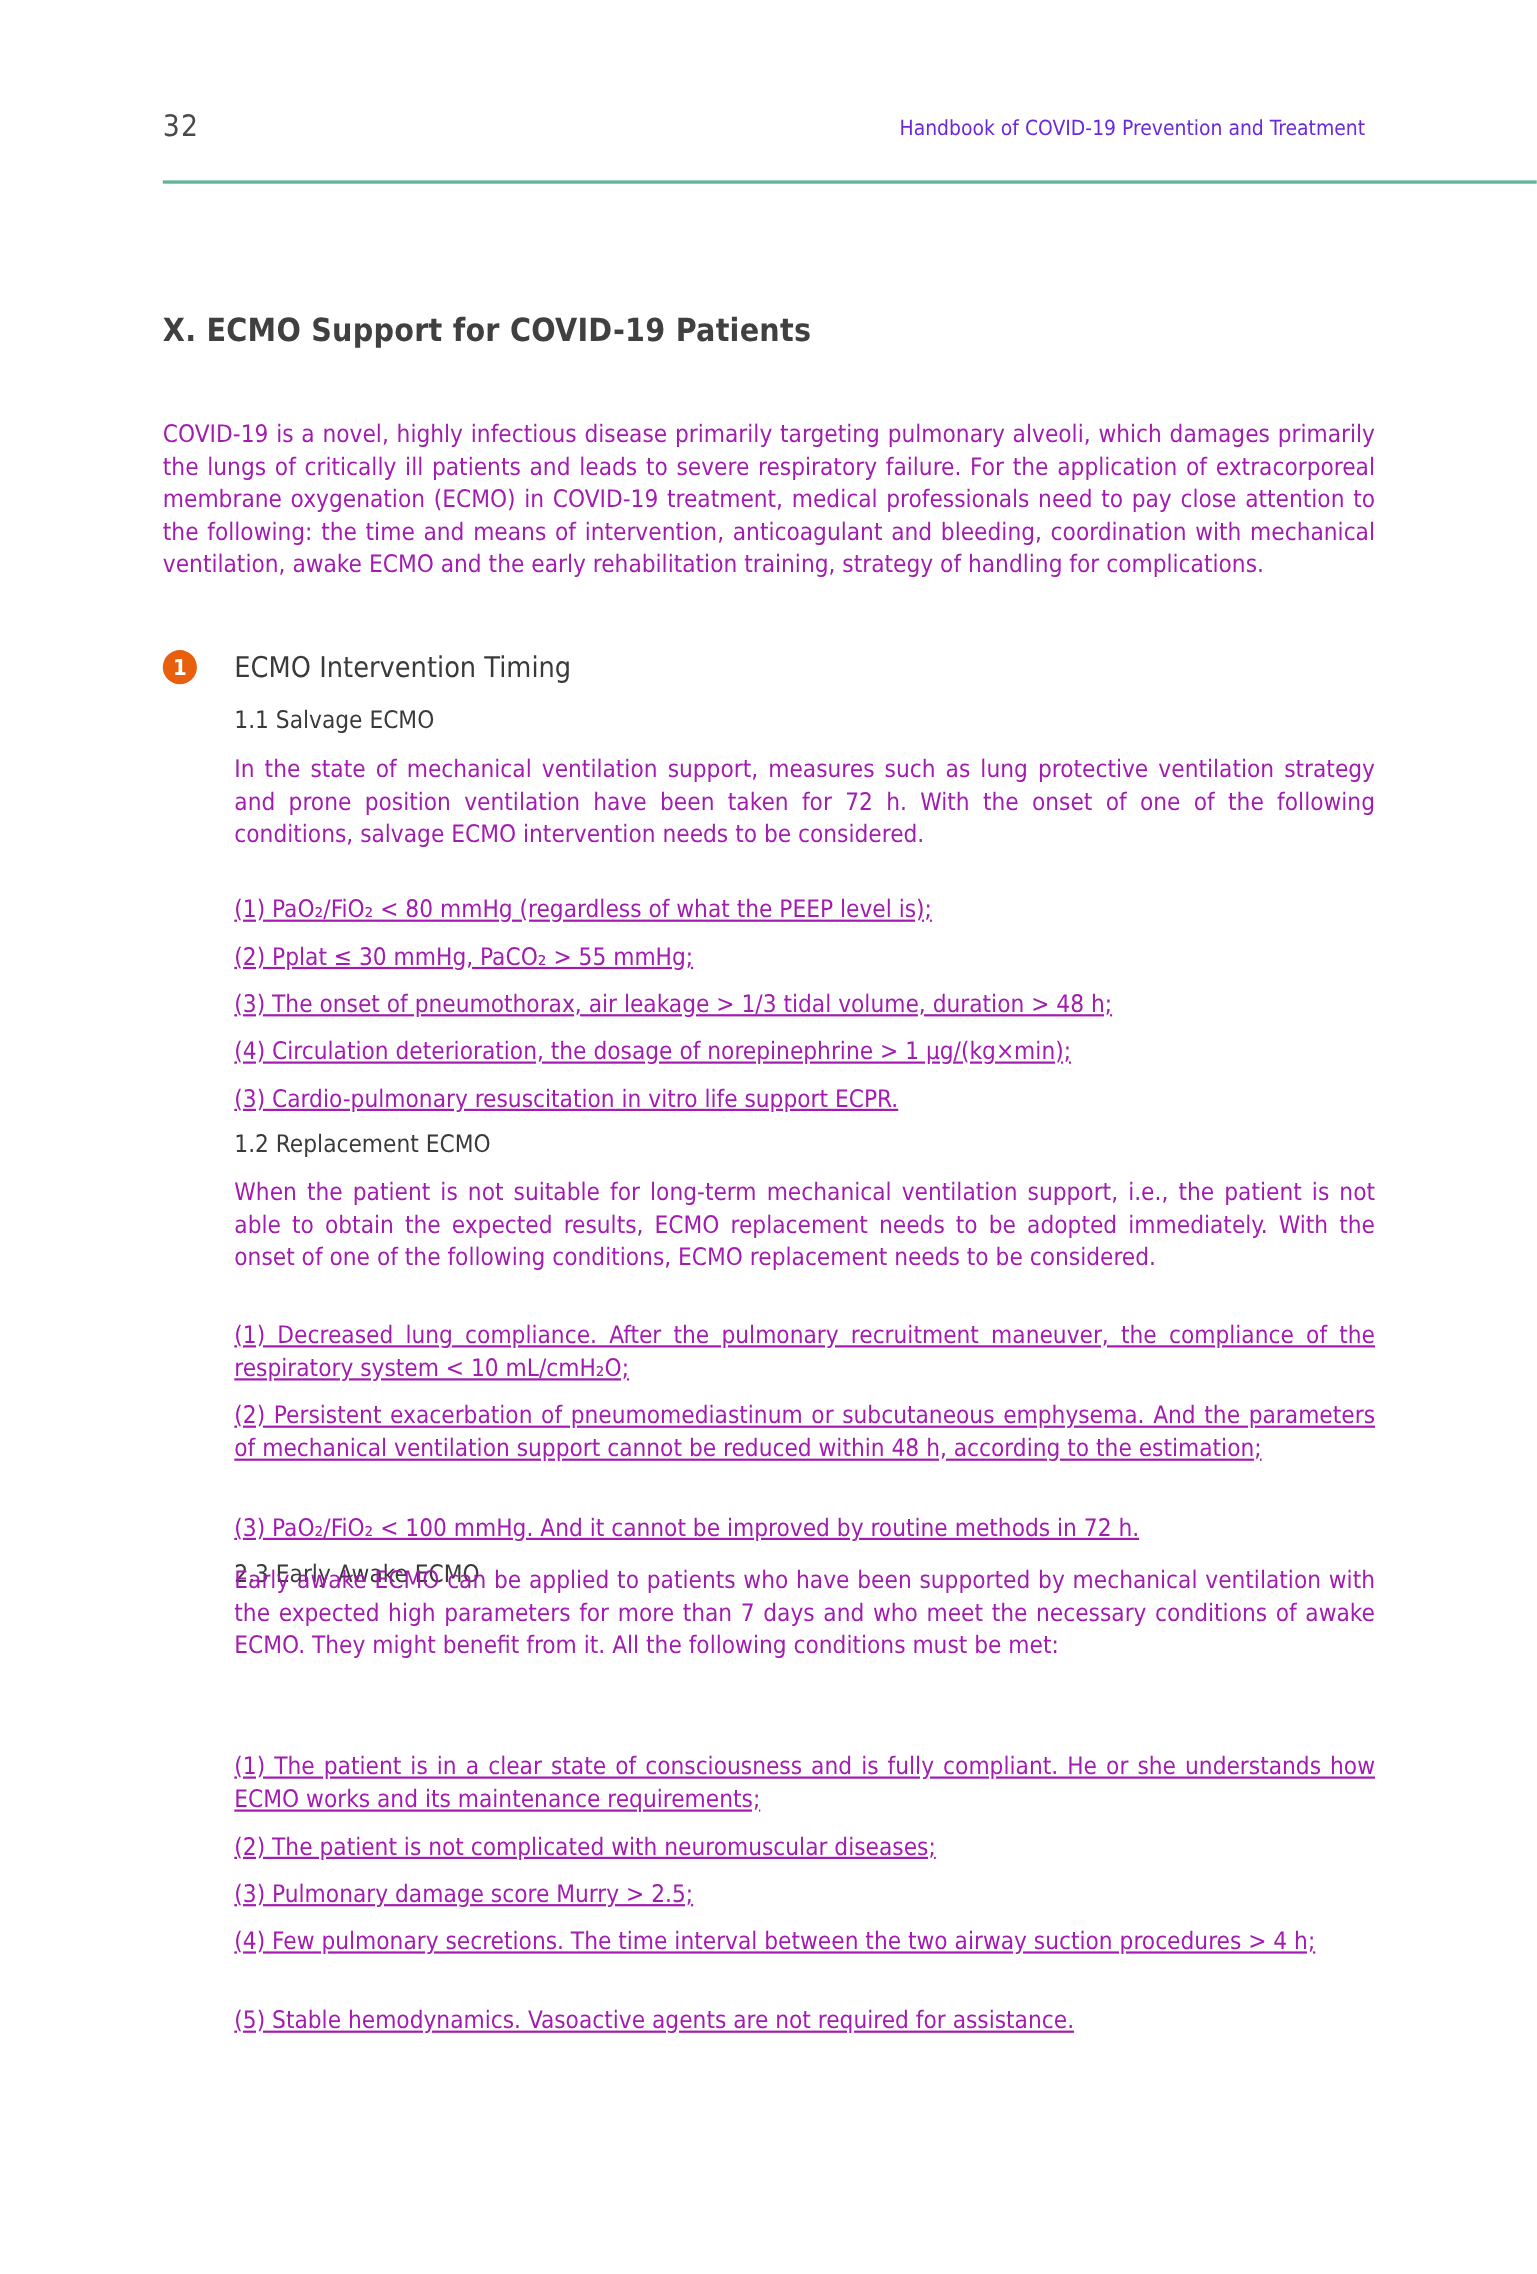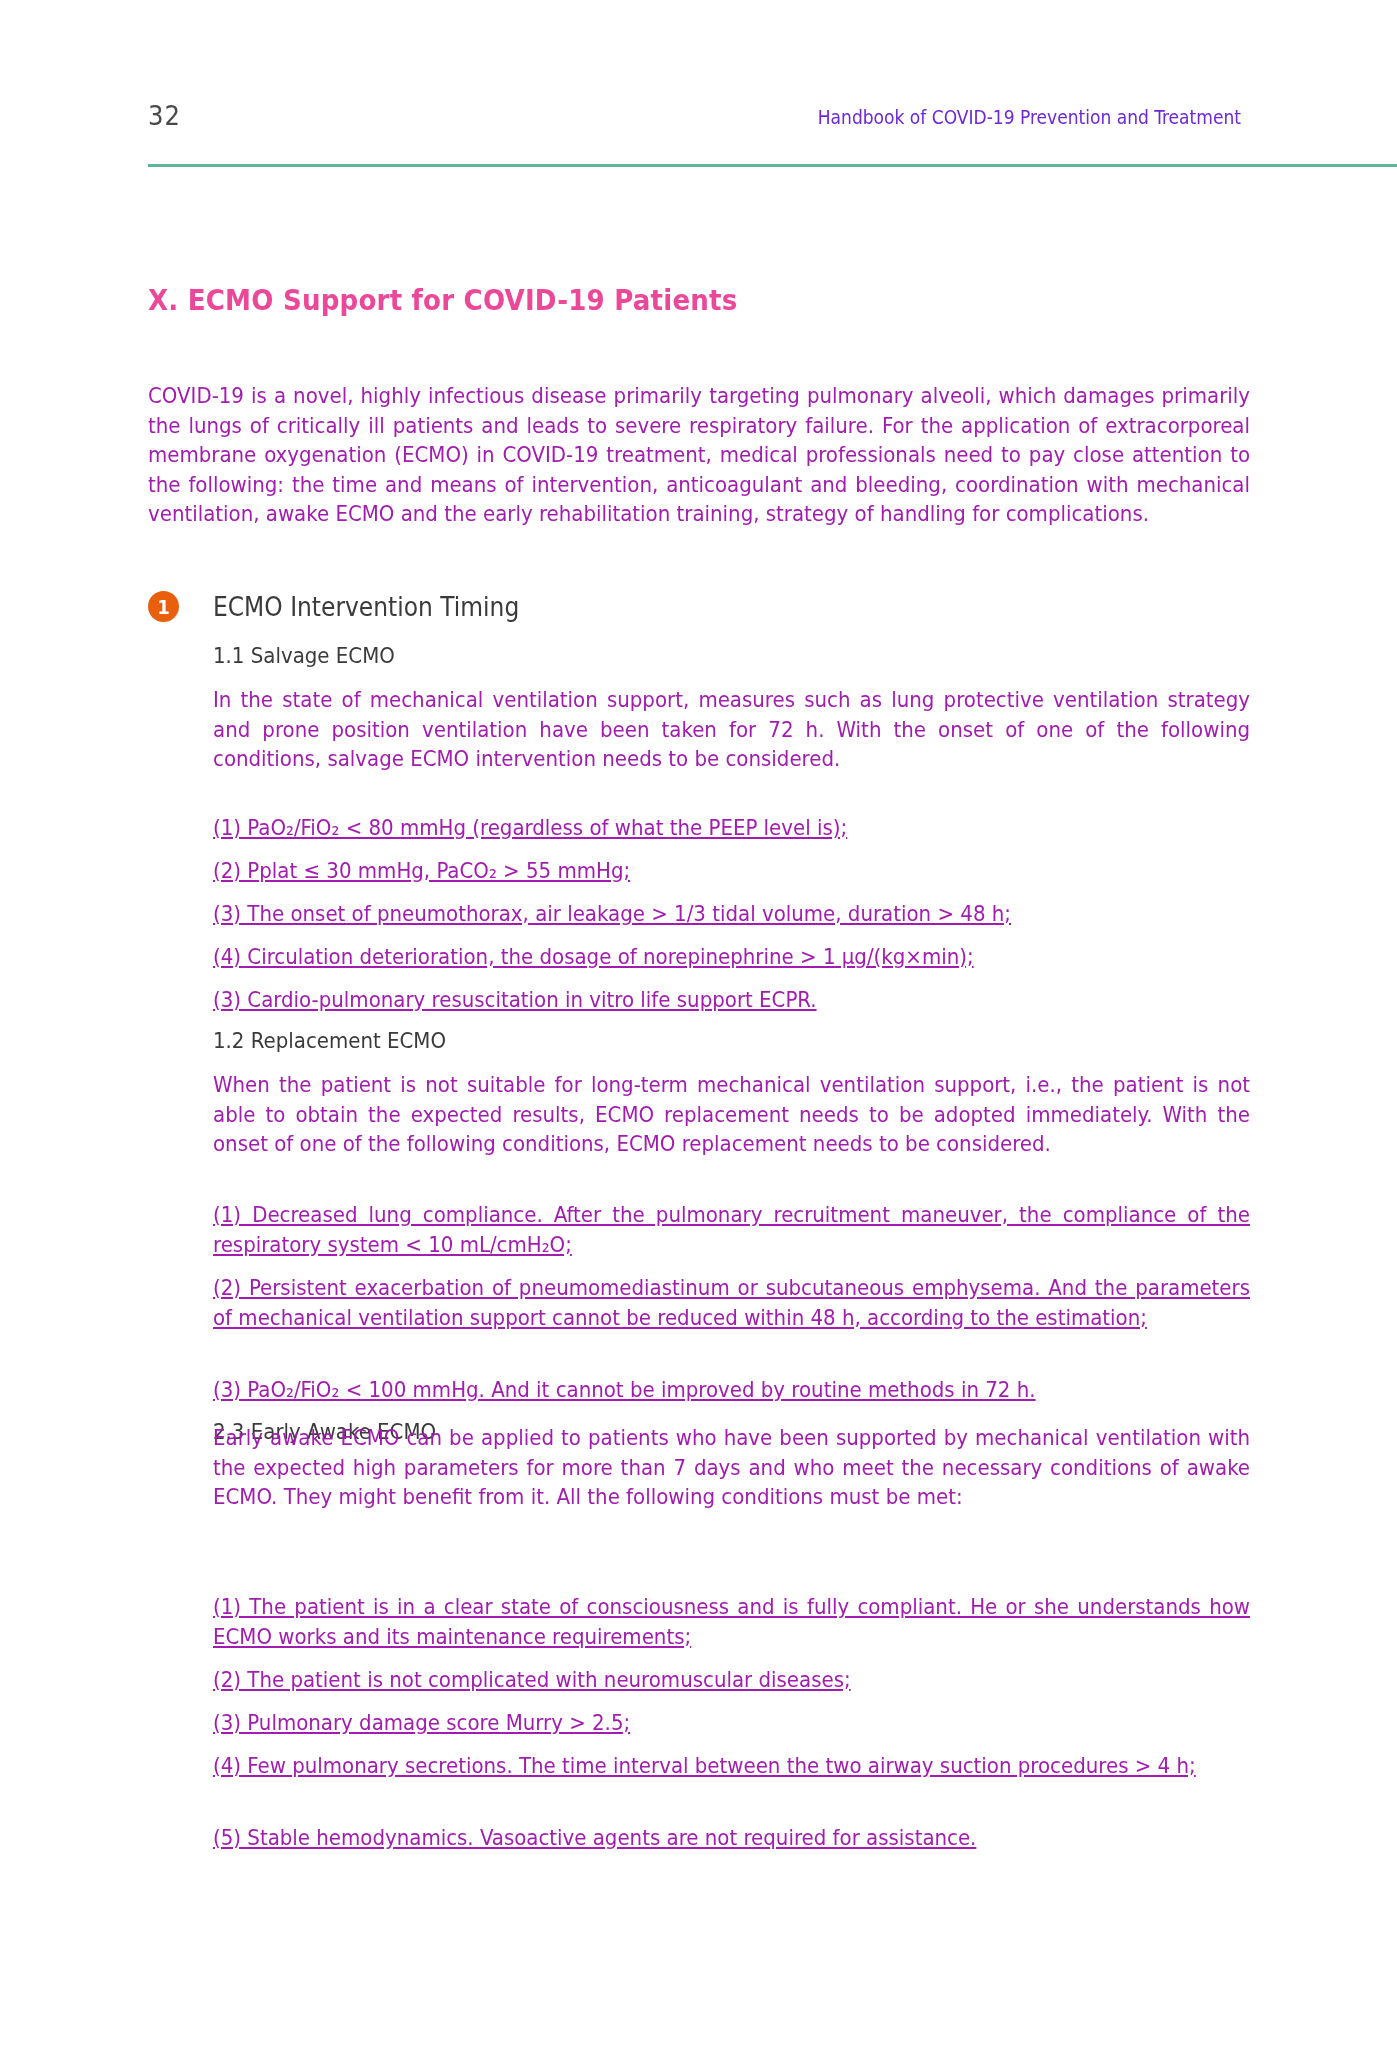--- a/index.html
+++ b/index.html
@@ -1,21 +1,21 @@
 <!DOCTYPE html>
 <html><head>
 <meta charset="utf-8">
 <style>
   html, body { margin: 0; padding: 0; background: #ffffff; }
   body { width: 1397px; height: 2067px; position: relative; overflow: hidden;
          font-family: "DejaVu Sans Condensed", "Liberation Sans Narrow", "Liberation Sans", sans-serif; color: #3c3c3c; }
   .page-number { position: absolute; left: 148px; top: 100px; font-size: 27px; color: #4a4a4a; letter-spacing: 1px; text-align: right; }
   .running-title { position: absolute; right: 156px; top: 106px; font-size: 19px; color: #6d28d9; }
   .header-rule { position: absolute; left: 148px; right: 0; top: 164px; height: 3px; background: #5fb595; }
-  .section-title { position: absolute; left: 148px; top: 283px; font-size: 29px; font-weight: bold; color: #ec4899; letter-spacing: 0.2px; }
+  .section-title { position: absolute; left: 148px; top: 283px; font-size: 29px; font-weight: bold; color: #404040; letter-spacing: 0.2px; }
   .text-block { position: absolute; font-size: 22px; line-height: 29.5px; color: #a21caf; text-align: justify; }
   .intro { left: 148px; width: 1102px; top: 381px; }
   .h1-row { position: absolute; left: 148px; top: 591px; display: flex; align-items: center; }
   .num-circle { width: 31px; height: 31px; border-radius: 50%; background: #e8600e; color: #fff;
                 font-size: 20px; font-weight: bold; display: flex; align-items: center; justify-content: center; }
   .h1-label { margin-left: 34px; font-size: 26px; color: #3a3a3a; }
   .sub { position: absolute; left: 213px; font-size: 22px; color: #3a3a3a; }
   .para { left: 213px; width: 1037px; }
   .item { left: 213px; width: 1037px; text-decoration: underline; }
 </style>

